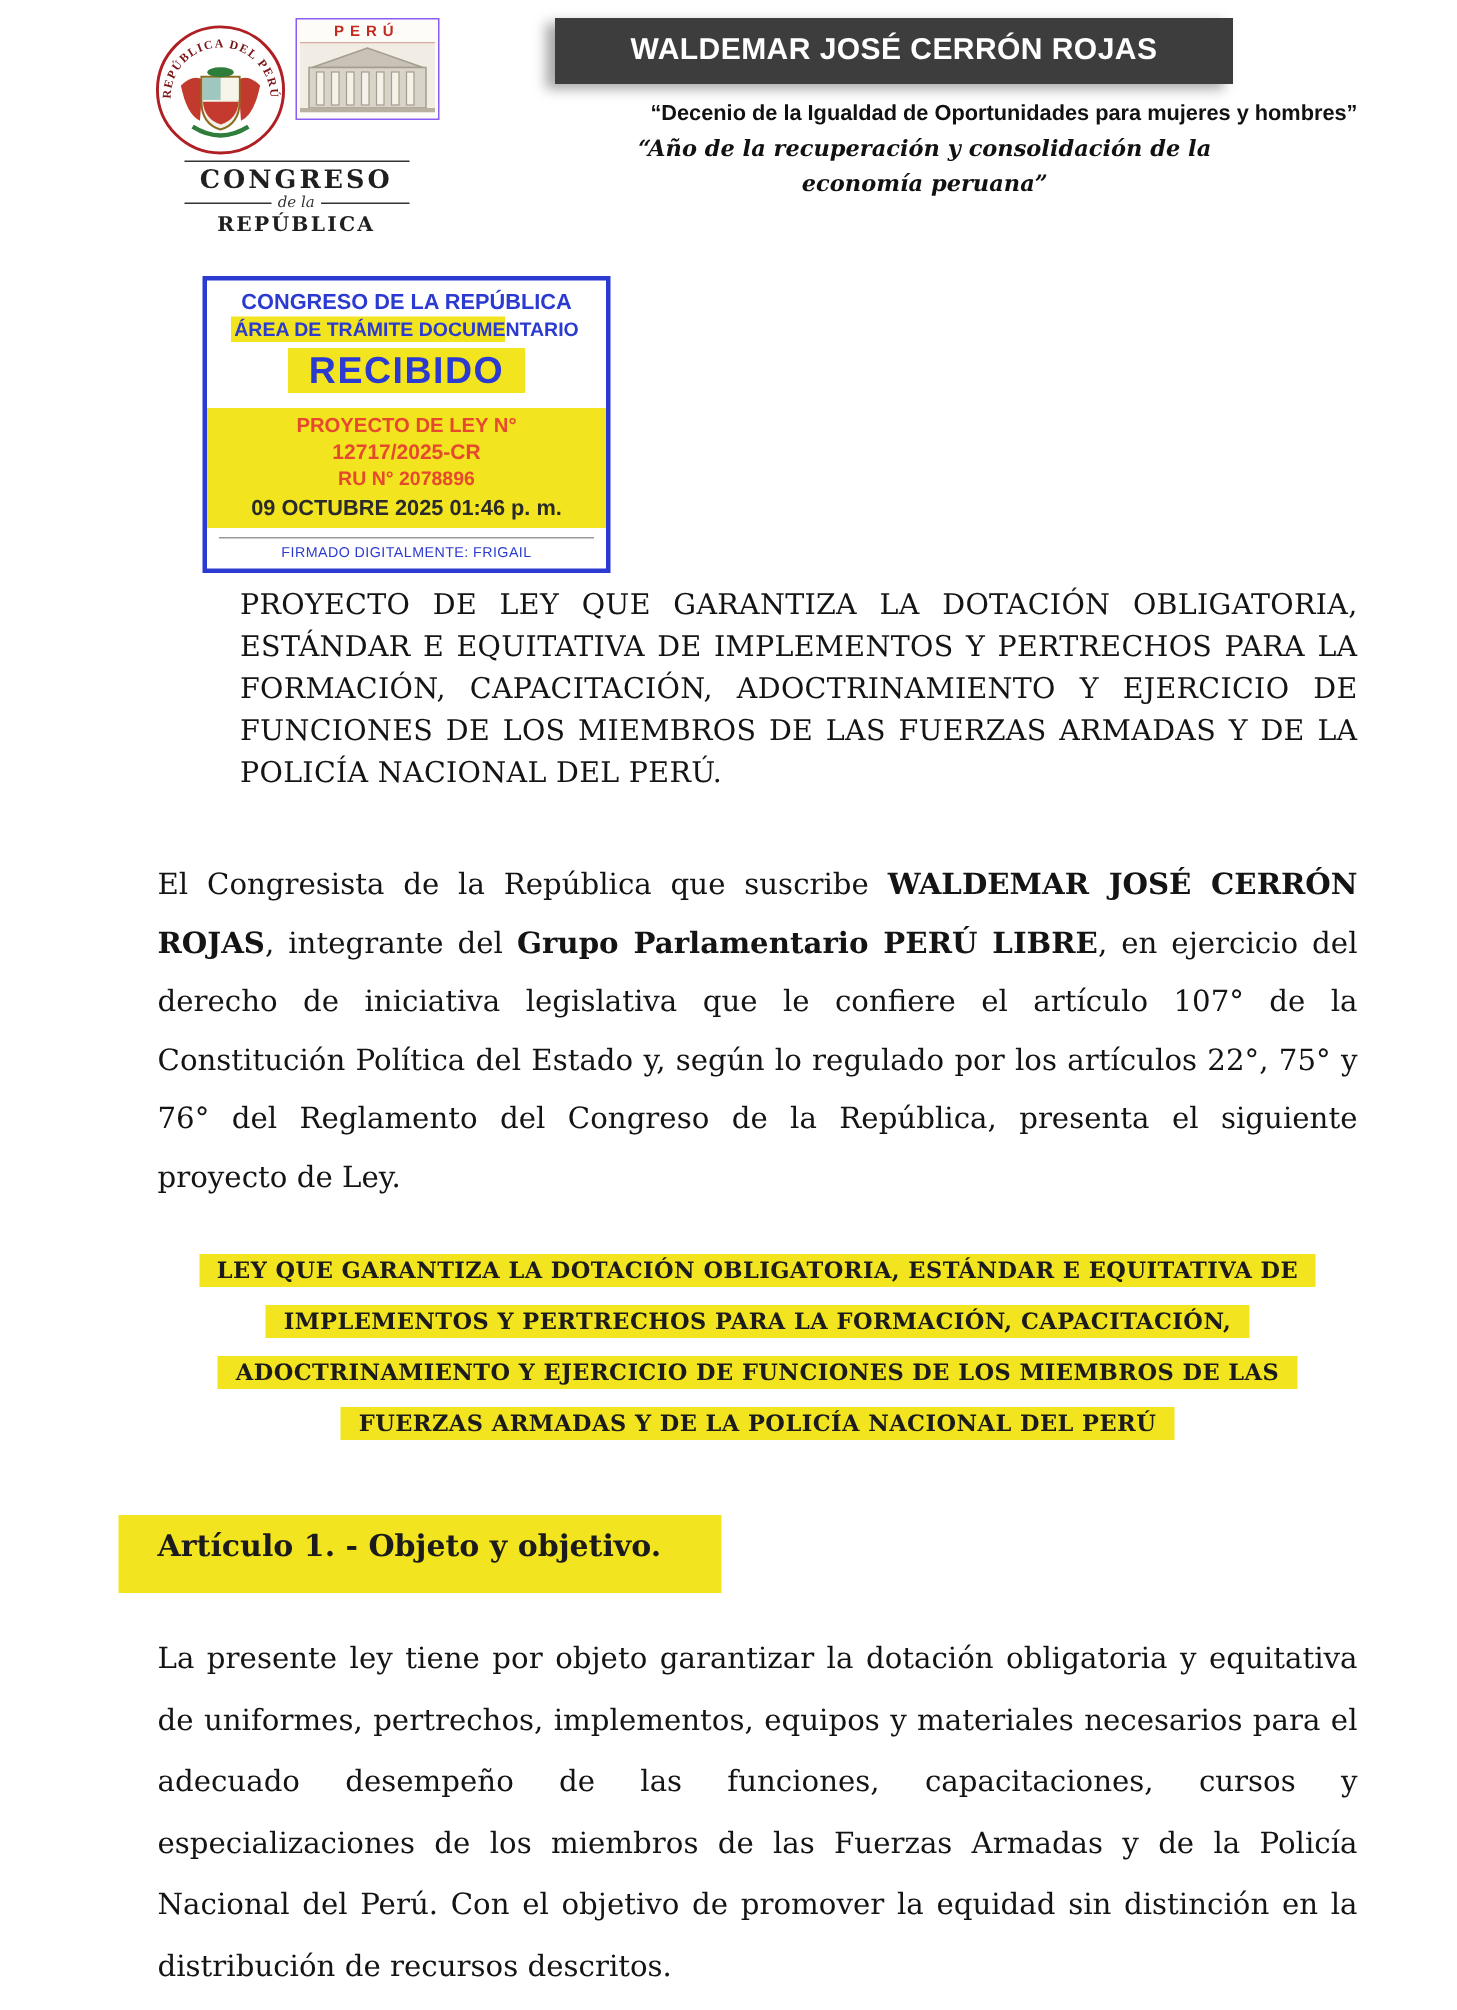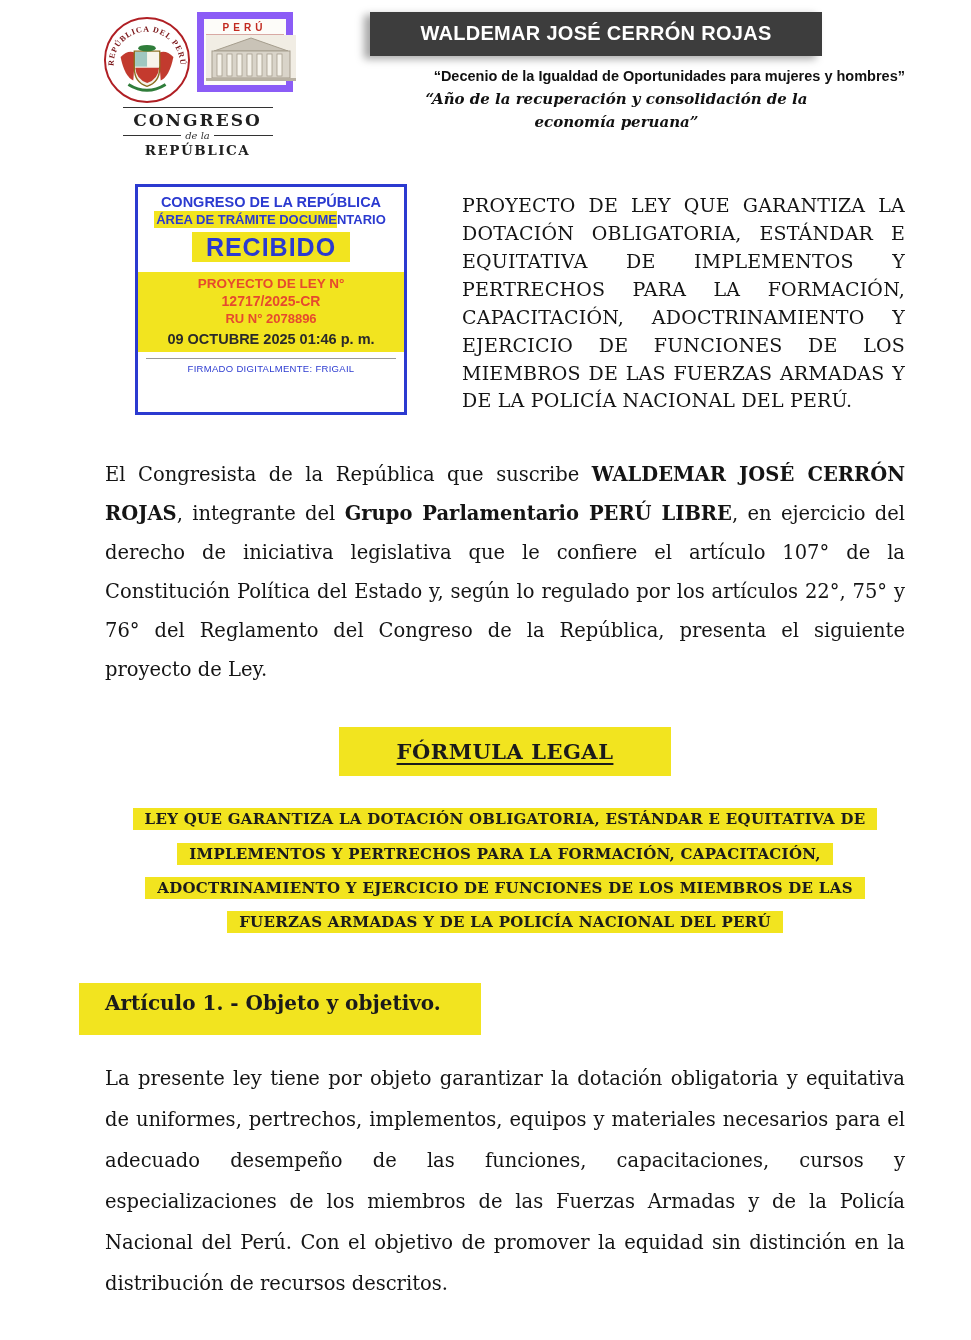--- a/index.html
+++ b/index.html
@@ -12,39 +12,39 @@
   *{box-sizing:border-box;margin:0;padding:0;}
   html,body{background:#ffffff;}
   body{width:971px;font-family:"DejaVu Serif","Liberation Serif",serif;color:#1b1b1b;}
   .page{width:971px;min-height:1340px;background:#fff;padding:12px 66px 40px 105px;position:relative;}
 
   
   .letterhead{display:flex;align-items:flex-start;margin-left:-20px;}
   .logo-block{width:225px;flex:0 0 auto;text-align:center;}
   .logo-row{display:flex;align-items:flex-start;justify-content:center;gap:6px;}
   .seal-svg{display:block;}
-  .building-box{width:96px;border:7px solid #8b5cf6;background:#fdfcf9;padding:2px 2px 0;}
+  .building-box{width:96px;border:1px solid #8b5cf6;background:#fdfcf9;padding:2px 2px 0;}
   .peru-tag{font-family:"Liberation Sans",sans-serif;font-weight:bold;color:#c22a20;font-size:10px;letter-spacing:4px;border-bottom:1px solid #d8a9a4;padding:1px 0;}
   .cg-name{margin-top:3px;width:150px;margin-left:auto;margin-right:auto;}
   .cg-rule{border-top:1.5px solid #333;margin:2px 0;}
   .congreso{font-weight:bold;font-size:17px;letter-spacing:2px;color:#1f1f1f;}
   .dela-row{display:flex;align-items:center;gap:4px;}
   .dela-row .cg-rule{flex:1;}
   .dela{font-style:italic;font-size:10px;color:#333;}
   .republica{font-weight:bold;font-size:13.5px;letter-spacing:1.5px;color:#1f1f1f;margin-top:1px;}
 
   .header-right{flex:1;margin-left:18px;padding-top:0;}
   .banner{background:var(--banner-bg);color:#fff;text-align:center;padding:10px 12px 11px;width:452px;margin-left:42px;box-shadow:-6px 3px 8px rgba(0,0,0,.35);}
   .banner-name{font-family:"Liberation Sans",sans-serif;font-weight:bold;font-size:20px;letter-spacing:.3px;}
   .banner-title{font-family:"Liberation Sans",sans-serif;font-size:16px;color:var(--banner-subtitle);margin-top:3px;}
   .quote1{font-family:"Liberation Sans",sans-serif;font-weight:bold;font-size:14.5px;text-align:right;margin-top:12px;color:#111;}
   .quote2{font-family:"DejaVu Serif",serif;font-style:italic;font-weight:bold;font-size:15px;text-align:center;max-width:460px;margin:4px auto 0;color:#111;line-height:1.5;}
 
   
-  .stamp-row{display:flex;margin-top:26px;}
+  .stamp-row{display:flex;margin-top:26px;flex-direction:column;}
   .stamp{flex:0 0 auto;width:272px;margin-left:30px;border:3px solid var(--stamp-blue);background:#fff;text-align:center;font-family:"Liberation Sans",sans-serif;padding:7px 6px 5px;}
   .stamp-org{color:var(--stamp-blue);font-weight:bold;font-size:14.5px;}
   .stamp-area{color:var(--stamp-blue);font-weight:bold;font-size:13px;margin-top:2px;}
   .stamp-area span{background:linear-gradient(90deg,var(--highlight) 0 78%,transparent 78%);padding:1px 2px;}
   .stamp-received{margin-top:6px;}
   .stamp-received span{background:var(--highlight);color:var(--stamp-blue);font-weight:bold;font-size:25px;letter-spacing:1px;padding:1px 14px;}
   .stamp-band{background:var(--highlight);margin:10px -6px 0;padding:4px 4px 5px;}
   .stamp-project-label{color:var(--stamp-red);font-weight:bold;font-size:13.5px;}
   .stamp-project-number{color:var(--stamp-red);font-weight:bold;font-size:14px;margin-top:2px;}
   .stamp-ru{color:var(--stamp-red);font-weight:bold;font-size:13px;margin-top:2px;}
@@ -158,23 +158,20 @@
       </div>
       <div class="stamp-sep"></div>
       <div class="stamp-signed">FIRMADO DIGITALMENTE: FRIGAIL</div>
     </div>
 
     <p class="summary">PROYECTO DE LEY QUE GARANTIZA LA DOTACIÓN OBLIGATORIA, ESTÁNDAR E EQUITATIVA DE IMPLEMENTOS Y PERTRECHOS PARA LA FORMACIÓN, CAPACITACIÓN, ADOCTRINAMIENTO Y EJERCICIO DE FUNCIONES DE LOS MIEMBROS DE LAS FUERZAS ARMADAS Y DE LA POLICÍA NACIONAL DEL PERÚ.</p>
   </section>
 
   <p class="intro"><span>El Congresista de la República que suscribe </span><strong>WALDEMAR JOSÉ CERRÓN ROJAS</strong><span>, integrante del </span><strong>Grupo Parlamentario PERÚ LIBRE</strong><span>, en ejercicio del derecho de iniciativa legislativa que le confiere el artículo 107° de la Constitución Política del Estado y, según lo regulado por los artículos 22°, 75° y 76° del Reglamento del Congreso de la República, presenta el siguiente proyecto de Ley.</span></p>
 
-  <div class="formula-wrap">
-    <span class="formula">FÓRMULA LEGAL</span>
-  </div>
 
   <div class="law-title-wrap">
     <span class="law-title">LEY QUE GARANTIZA LA DOTACIÓN OBLIGATORIA, ESTÁNDAR E EQUITATIVA DE IMPLEMENTOS Y PERTRECHOS PARA LA FORMACIÓN, CAPACITACIÓN, ADOCTRINAMIENTO Y EJERCICIO DE FUNCIONES DE LOS MIEMBROS DE LAS FUERZAS ARMADAS Y DE LA POLICÍA NACIONAL DEL PERÚ</span>
   </div>
 
   <div class="article-heading">
     <span>Artículo 1. - Objeto y objetivo.</span>
   </div>
 
   <p class="article-body">La presente ley tiene por objeto garantizar la dotación obligatoria y equitativa de uniformes, pertrechos, implementos, equipos y materiales necesarios para el adecuado desempeño de las funciones, capacitaciones, cursos y especializaciones de los miembros de las Fuerzas Armadas y de la Policía Nacional del Perú. Con el objetivo de promover la equidad sin distinción en la distribución de recursos descritos.</p>

